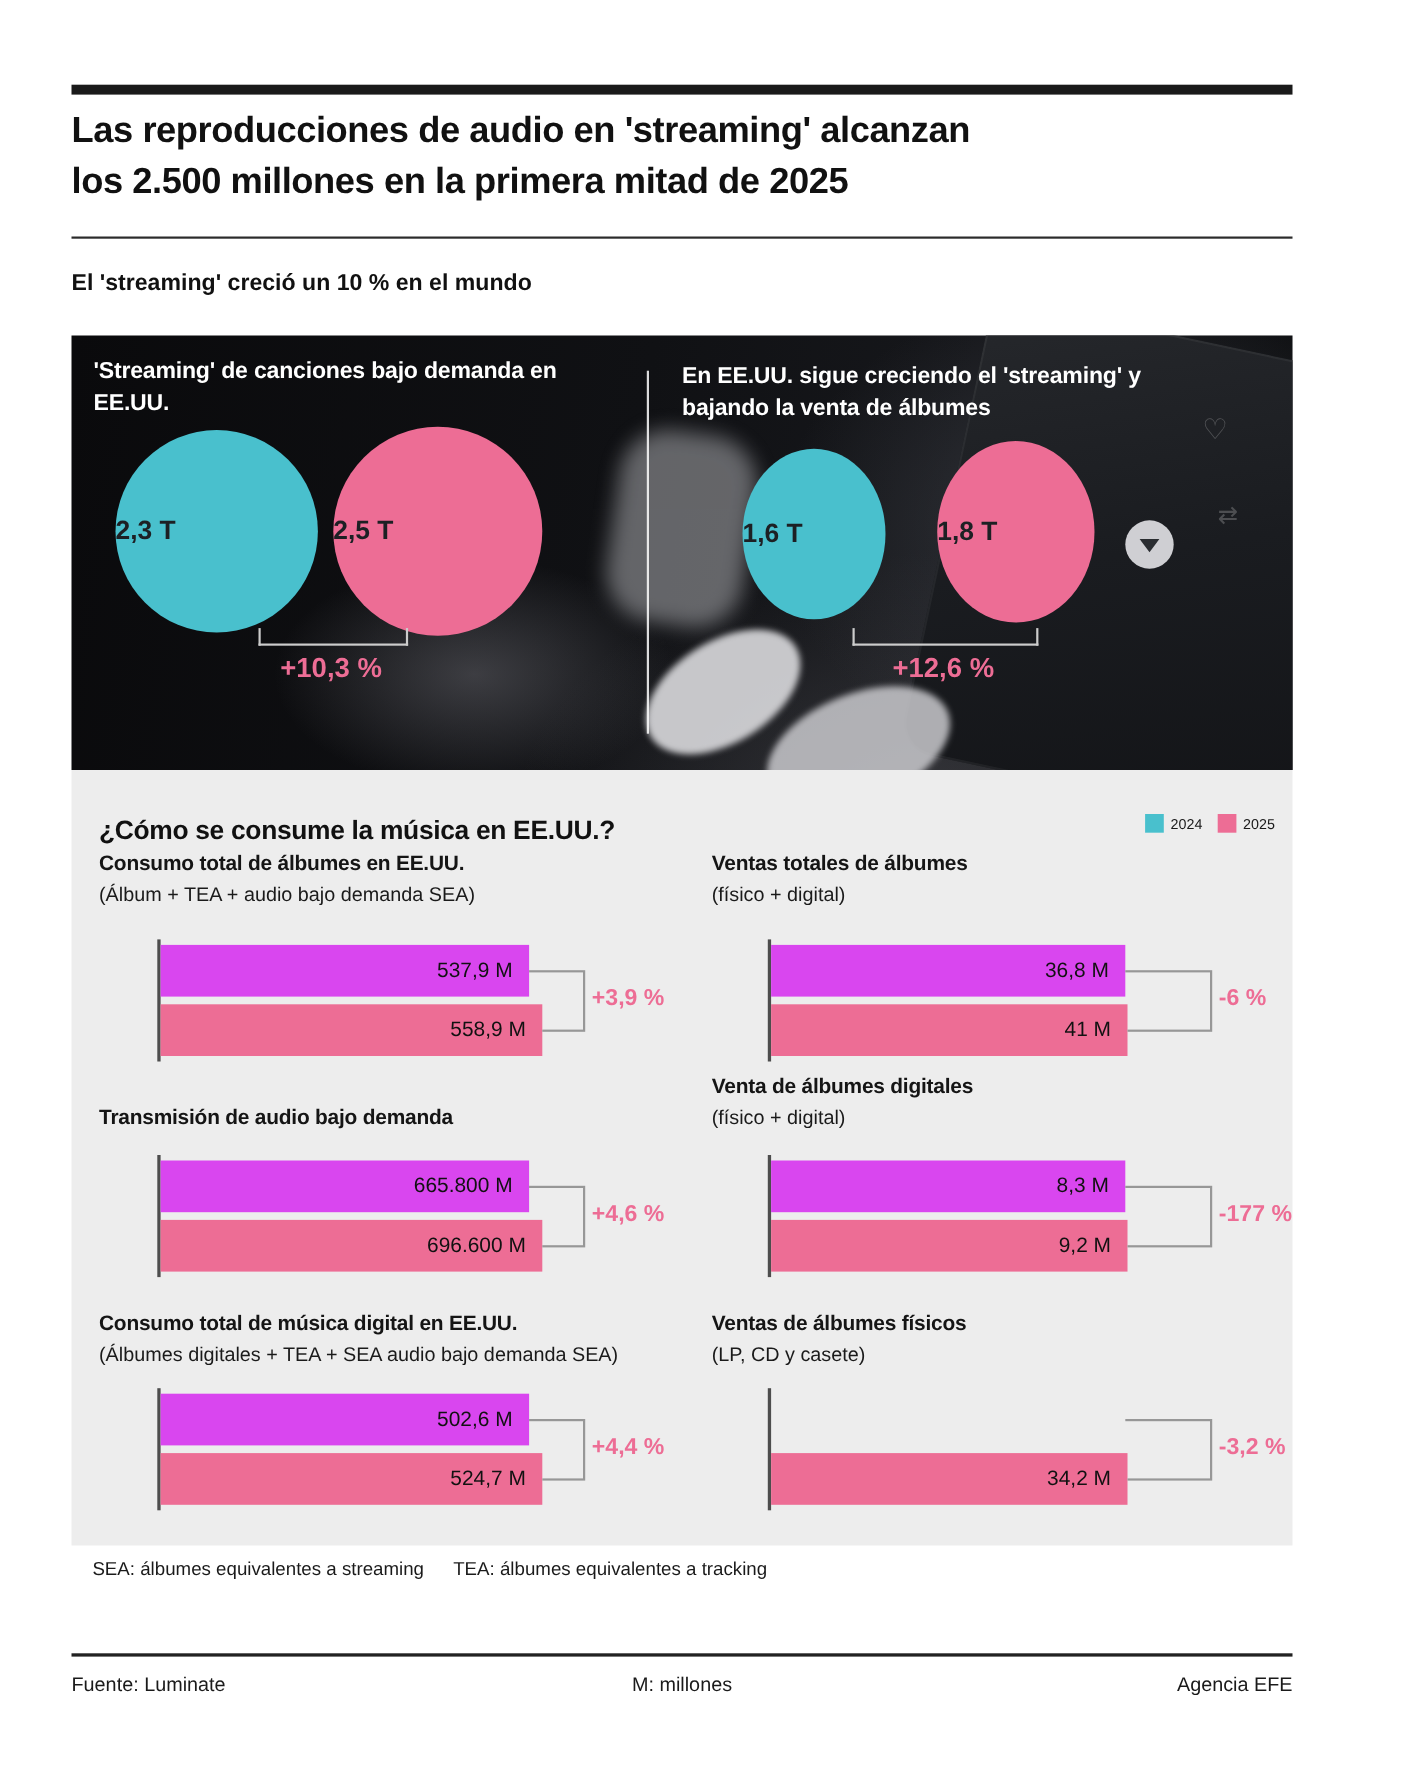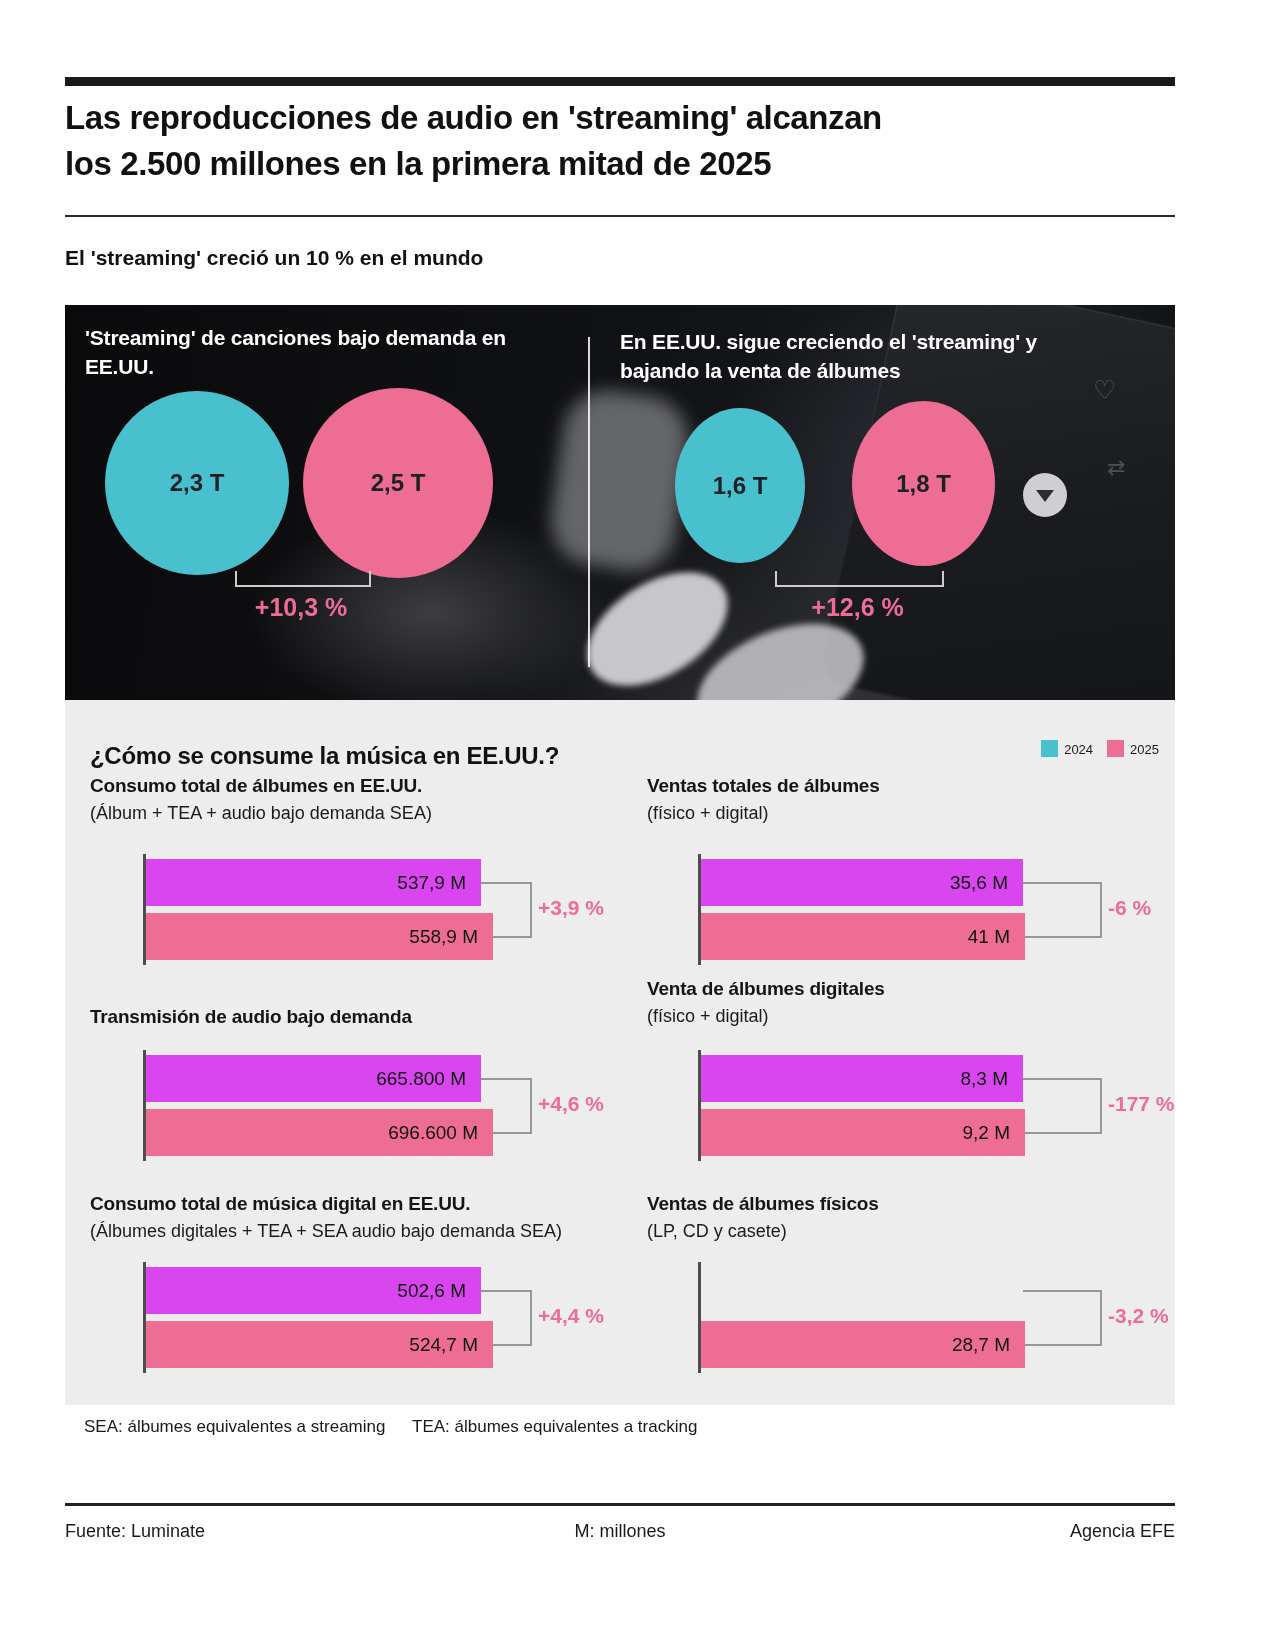--- a/index.html
+++ b/index.html
@@ -27,21 +27,21 @@
   .earbud2{left:628px;top:326px;width:175px;height:98px;border-radius:50%;background:#c9c9cd;filter:blur(3px);opacity:.85;transform:rotate(-22deg);}
   .playbtn{left:958px;top:168px;width:44px;height:44px;border-radius:50%;background:rgba(232,232,236,0.88);}
   .playbtn::after{content:"";position:absolute;left:13px;top:17px;border-left:9px solid transparent;border-right:9px solid transparent;border-top:12px solid #2a2d31;}
   .ph-glyph{color:rgba(255,255,255,0.22);font-size:26px;}
   .g-heart{left:1028px;top:70px;}
   .g-skip{left:1042px;top:150px;font-size:22px;}
   .hero-divider{left:523px;top:32px;width:2px;height:330px;background:rgba(255,255,255,0.85);}
   .hero-title{color:#ffffff;font-size:21px;font-weight:bold;line-height:29px;letter-spacing:-0.2px;}
   .ht-l{left:20px;top:18px;width:480px;}
   .ht-r{left:555px;top:22px;width:440px;}
-  .circle{border-radius:50%;display:flex;align-items:center;justify-content:center;font-size:24px;font-weight:bold;color:#1d2024;}
+  .circle{border-radius:50%;display:flex;align-items:center;justify-content:flex-start;font-size:24px;font-weight:bold;color:#1d2024;}
   .c-teal{background:#49c0cd;}
   .c-pink{background:#ed6d95;}
   .cl24{left:40px;top:86px;width:184px;height:184px;}
   .cl25{left:238px;top:83px;width:190px;height:190px;}
   .cr24{left:610px;top:103px;width:130px;height:155px;border-radius:50%;}
   .cr25{left:787px;top:96px;width:143px;height:165px;border-radius:50%;}
   .hero-bracket{height:14px;border-left:2px solid #cccccc;border-right:2px solid #cccccc;border-bottom:2px solid #cccccc;}
   .hb-l{left:170px;top:266px;width:132px;}
   .hb-r{left:710px;top:266px;width:165px;}
   .hero-pct{font-size:25px;font-weight:bold;color:#ed6d95;text-align:center;}
@@ -171,21 +171,21 @@
     <div class="hl hl2"></div>
     <div class="vl"></div>
     <div class="pct">+3,9 %</div>
   </div>
 
   <div class="abs grp cr r1">
     <div class="g-title">Ventas totales de álbumes</div>
     <div class="g-sub">(físico + digital)</div>
     <div class="axis"></div>
     <div class="bar teal">
-        <span class="bval">35,6 M</span>
+        <span class="bval">36,8 M</span>
       </div>
     <div class="bar pink">
         <span class="bval">41 M</span>
       </div>
     <div class="hl hl1"></div>
     <div class="hl hl2"></div>
     <div class="vl"></div>
     <div class="pct">-6 %</div>
   </div>
 
@@ -235,21 +235,21 @@
     <div class="hl hl2"></div>
     <div class="vl"></div>
     <div class="pct">+4,4 %</div>
   </div>
 
   <div class="abs grp cr r3">
     <div class="g-title">Ventas de álbumes físicos</div>
     <div class="g-sub">(LP, CD y casete)</div>
     <div class="axis"></div>
     <div class="bar pink">
-        <span class="bval">28,7 M</span>
+        <span class="bval">34,2 M</span>
       </div>
     <div class="hl hl1"></div>
     <div class="hl hl2"></div>
     <div class="vl"></div>
     <div class="pct">-3,2 %</div>
   </div>
 </div>
 
 <div class="abs fn fn-sea">SEA: álbumes equivalentes a streaming</div>
 <div class="abs fn fn-tea">TEA: álbumes equivalentes a tracking</div>

